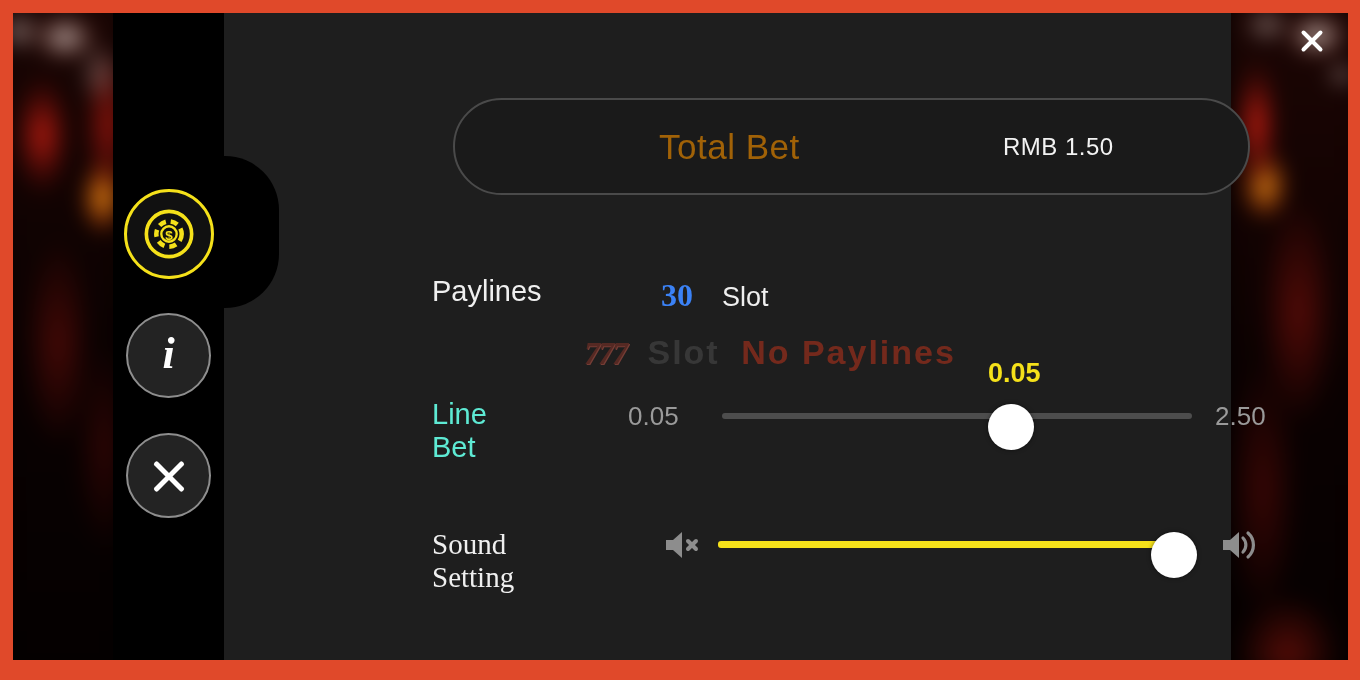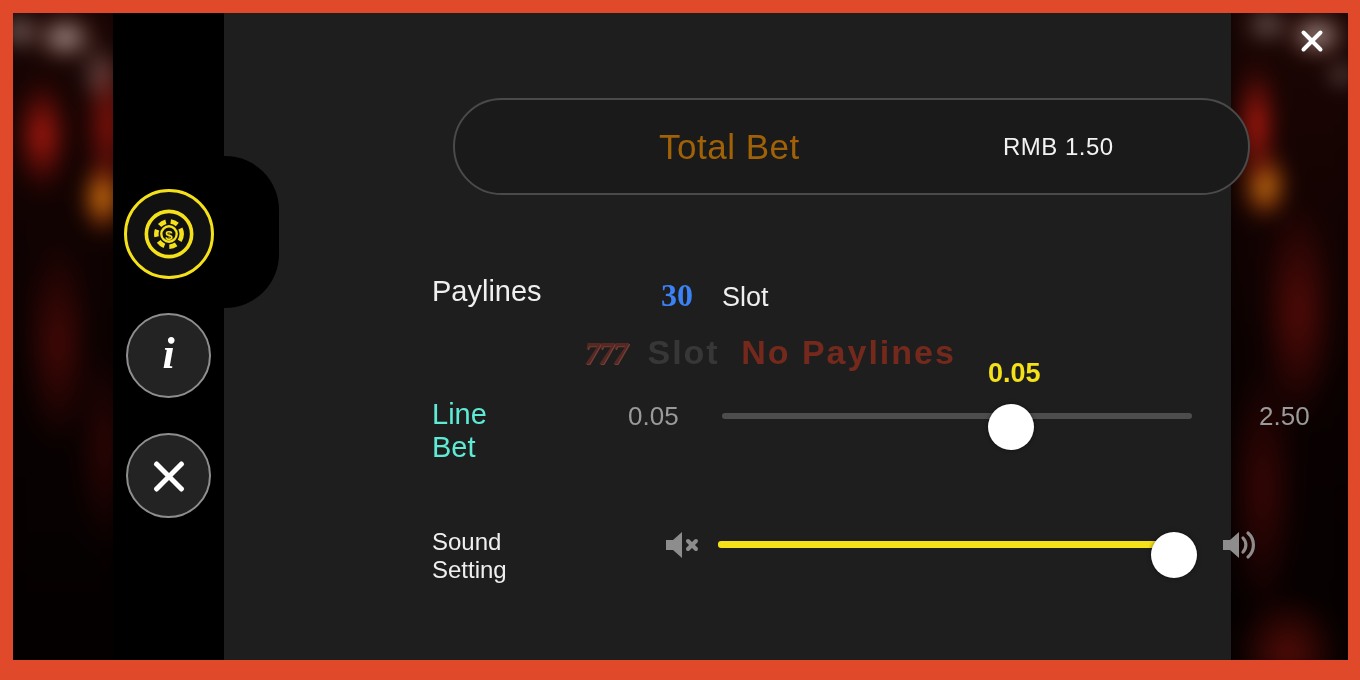--- a/index.html
+++ b/index.html
@@ -170,21 +170,21 @@
   #linebet-label {
     position:absolute; left:0; top:0;
     color:#5eead4; font-size:29px;
   }
   #linebet-min {
     position:absolute; left:196px; top:3px;
     color:#9a9a9a; font-size:26px;
   }
   #linebet-max {
     position:absolute; left:783px; top:3px;
-    color:#9a9a9a; font-size:26px;margin-left:44px;
+    color:#9a9a9a; font-size:26px;
   }
   #linebet-track {
     position:absolute; left:290px; top:15px;
     width:470px; height:6px;
     background:#4d4d4d; border-radius:3px;
   }
   #linebet-thumb {
     position:absolute; left:266px; top:-9px;
     width:46px; height:46px; border-radius:50%;
     background:#fff;
@@ -193,21 +193,21 @@
   #linebet-tooltip {
     position:absolute; left:266px; top:-55px;
     width:46px; text-align:center;
     color:#f5e11a; font-size:27px; font-weight:700;
   }
 
   
   #row-sound { position:absolute; left:208px; top:515px; }
   #sound-label {
     position:absolute; left:0; top:0;
-    color:#efefef; font-size:24px;
+    color:#efefef; font-size:29px;font-family:Liberation Serif, serif;
   }
   #sound-track {
     position:absolute; left:286px; top:13px;
     width:455px; height:7px;
     background:#f5e11a; border-radius:3px;
   }
   #sound-thumb {
     position:absolute; left:433px; top:-9px;
     width:46px; height:46px; border-radius:50%;
     background:#fff;

